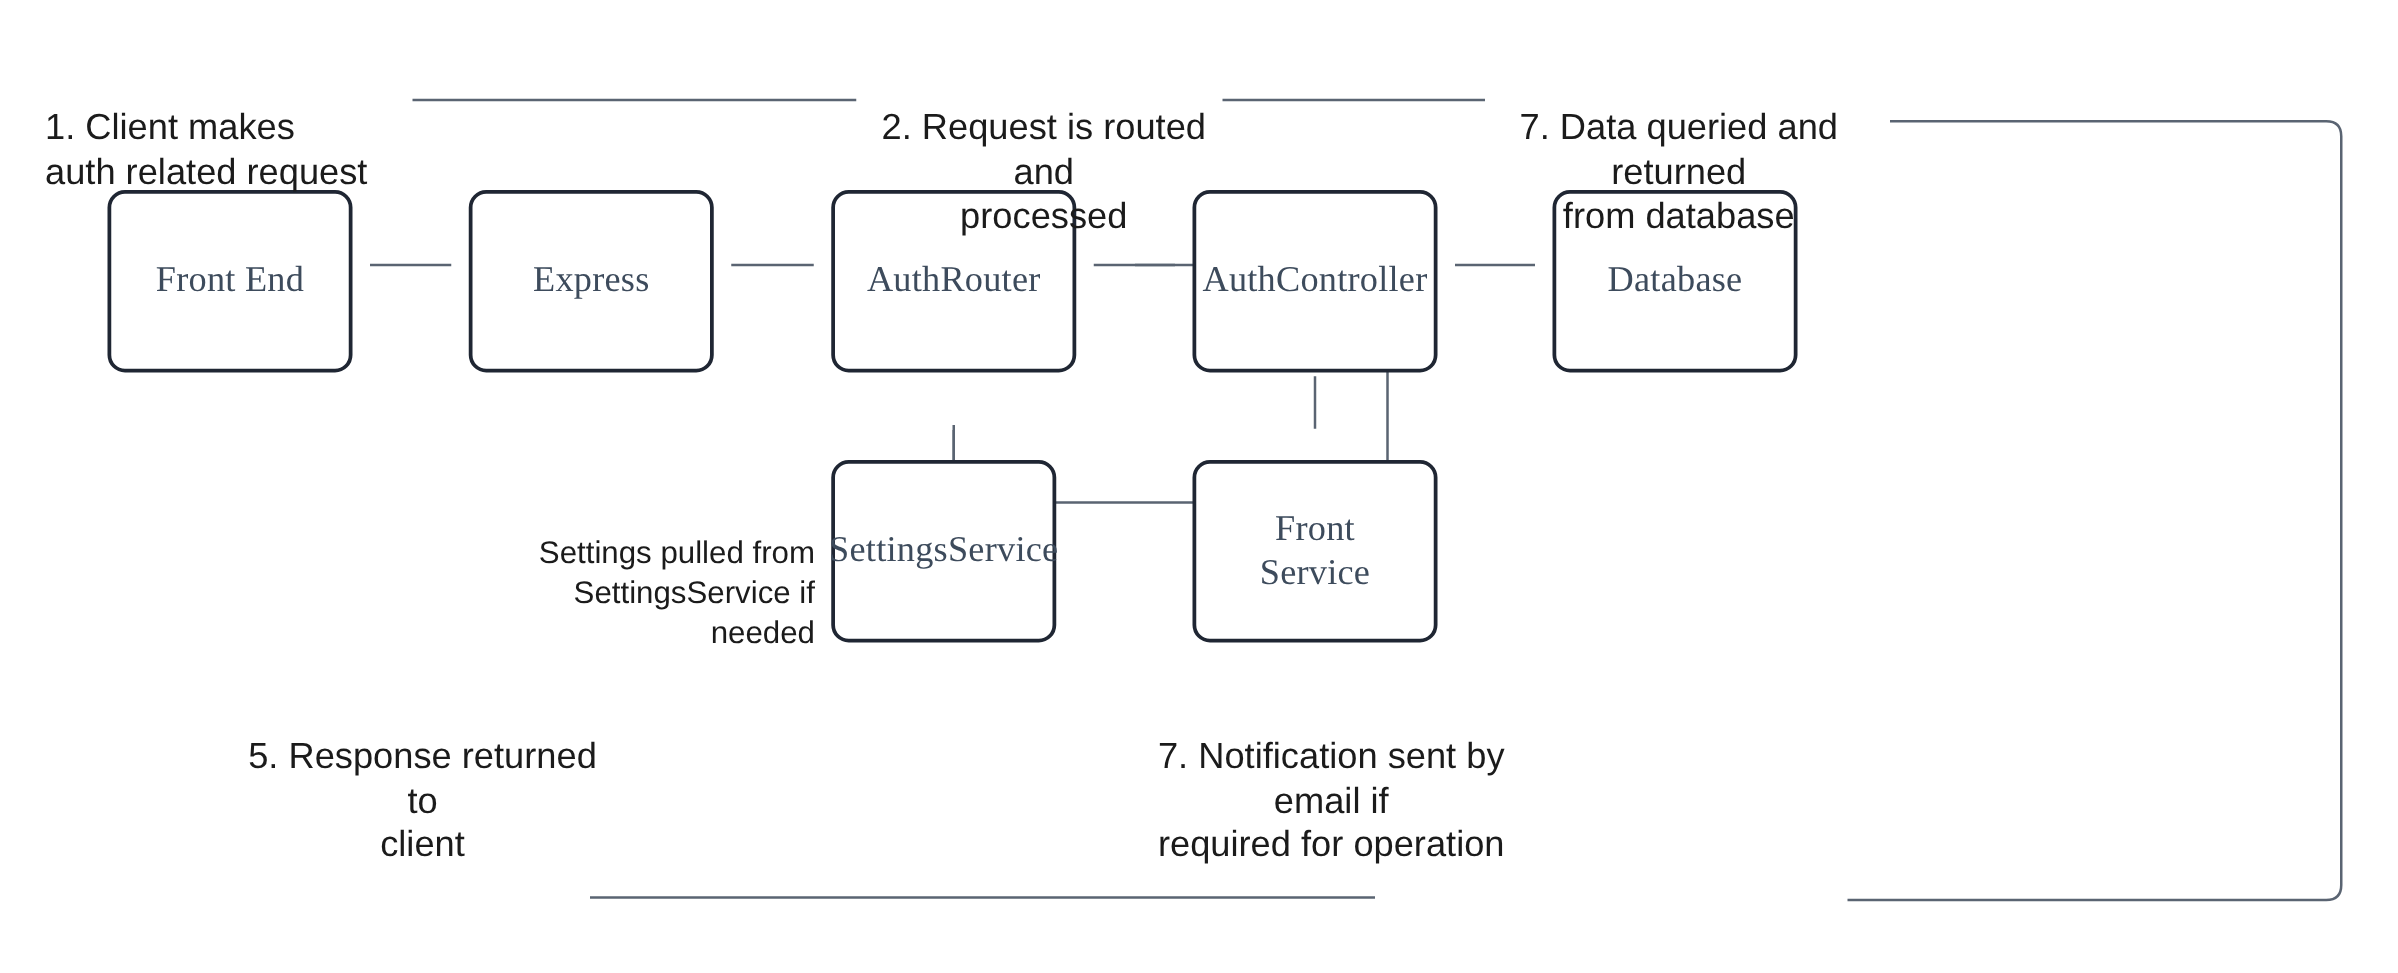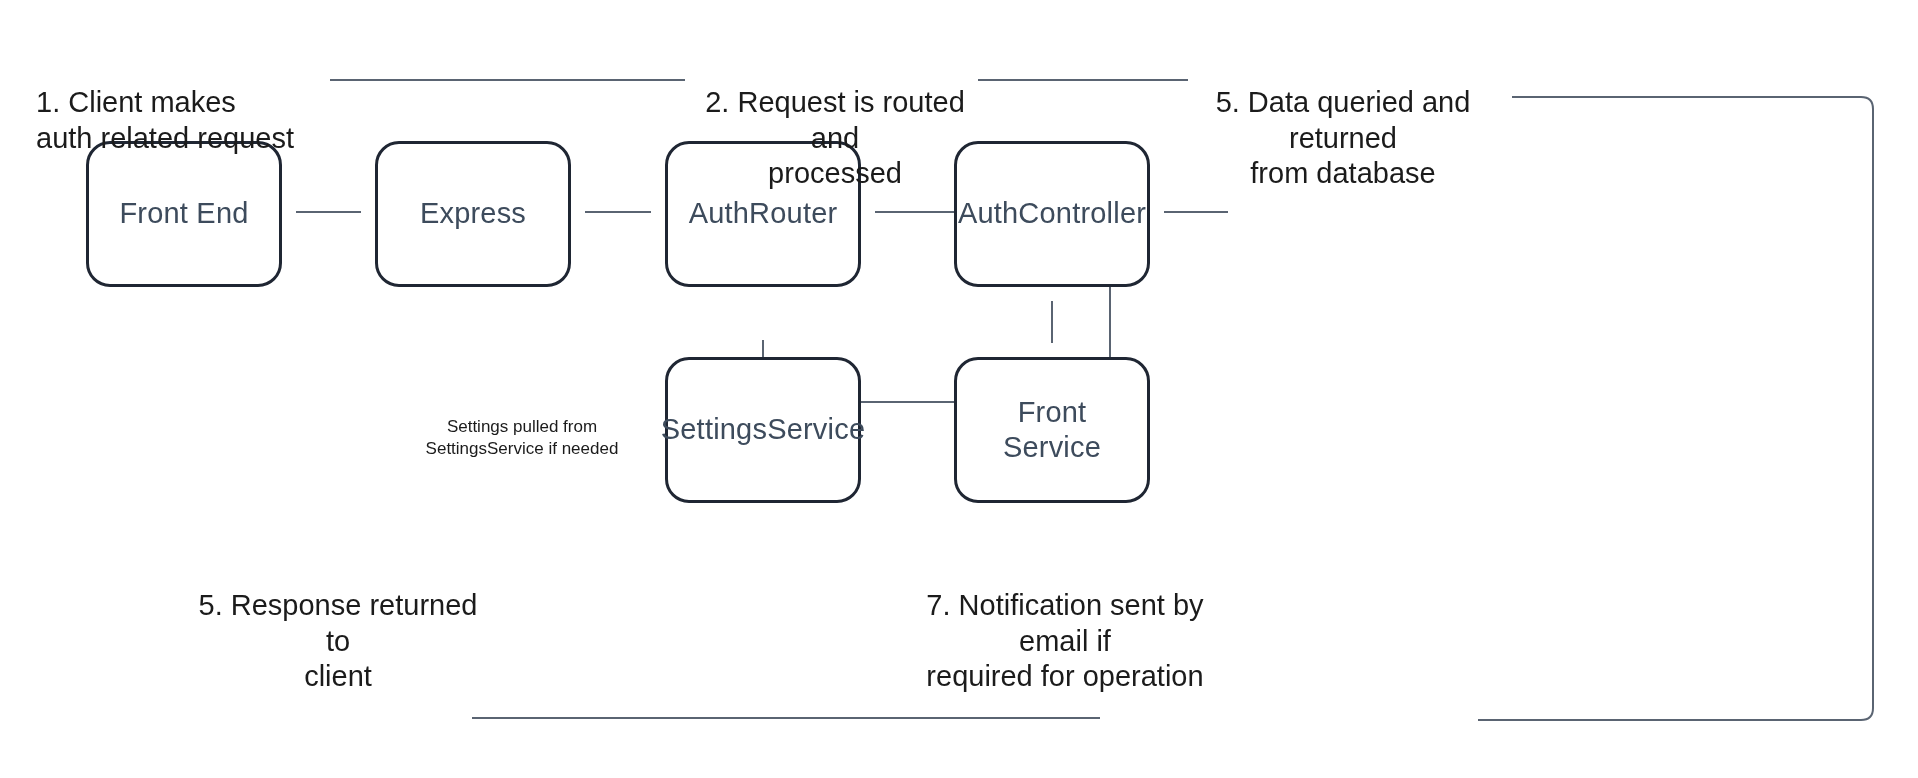--- a/index.html
+++ b/index.html
@@ -6,53 +6,54 @@
   body{width:1918px;height:778px;position:relative;overflow:hidden;
        font-family:"Liberation Sans",sans-serif;}
   #stage{position:absolute;left:0;top:0;width:1918px;height:778px;}
 
   
   .node{
     position:absolute;
     box-sizing:border-box;
     background:#ffffff;
     border:3px solid #1f2633;
-    border-radius:24px;
+    border-radius:14px;
     display:flex;align-items:center;justify-content:center;
     text-align:center;
-    font-family:Liberation Sans, sans-serif;
+    font-family:Liberation Serif, serif;
     color:#3d4b5c;
     font-size:29px;
     line-height:1.22;
     letter-spacing:0.2px;
     z-index:3;
+    margin-top:11px;
   }
   .node .nlabel{display:block;white-space:pre-line;}
 
   
   .steplabel{
     position:absolute;
     font-family:"Liberation Sans",sans-serif;
     font-size:29px;
     line-height:1.22;
     color:#1b1b1b;
     text-align:center;
     white-space:pre-line;
     z-index:4;
   }
   .steplabel.left{text-align:left;}
 
   
   .note{
     position:absolute;
     font-family:"Liberation Sans",sans-serif;
-    font-size:17px;
+    font-size:25px;
     line-height:1.28;
     color:#1b1b1b;
-    text-align:center;
+    text-align:right;
     white-space:pre-line;
     z-index:4;
   }
 
   svg.edges{position:absolute;left:0;top:0;width:1918px;height:778px;
             overflow:visible;z-index:2;pointer-events:none;}
   svg.edges path,svg.edges line{fill:none;}
 </style>
 </head>
 <body>
@@ -125,42 +126,45 @@
   </div>
 
   <div class="node" style="left:375px;top:141px;width:196px;height:146px;">
     <span class="nlabel">Express</span>
   </div>
 
   <div class="node" style="left:954px;top:141px;width:196px;height:146px;">
     <span class="nlabel">AuthController</span>
   </div>
 
+  <div class="node" style="left:1242px;top:141px;width:196px;height:146px;">
+    <span class="nlabel">Database</span>
+  </div>
 
-  <div class="node" style="left:665px;top:357px;width:196px;height:146px;">
+  <div class="node" style="left:665px;top:357px;width:180px;height:146px;">
     <span class="nlabel">SettingsService</span>
   </div>
 
   <div class="node" style="left:954px;top:357px;width:196px;height:146px;">
     <span class="nlabel">Front
 Service</span>
   </div>
 
   <div class="steplabel left" style="left:36px;top:50px;width:260px;">
     <span>1.  Client makes
 auth related request</span>
   </div>
 
   <div class="steplabel" style="left:700px;top:50px;width:270px;">
     <span>2.  Request is routed and
 processed</span>
   </div>
 
   <div class="steplabel" style="left:1188px;top:50px;width:310px;">
-    <span>5. Data queried and returned
+    <span>7. Data queried and returned
 from database</span>
   </div>
 
   <div class="steplabel" style="left:890px;top:553px;width:350px;">
     <span>7.  Notification sent by email if
 required for operation</span>
   </div>
 
   <div class="steplabel" style="left:198px;top:553px;width:280px;">
     <span>5.  Response returned to

